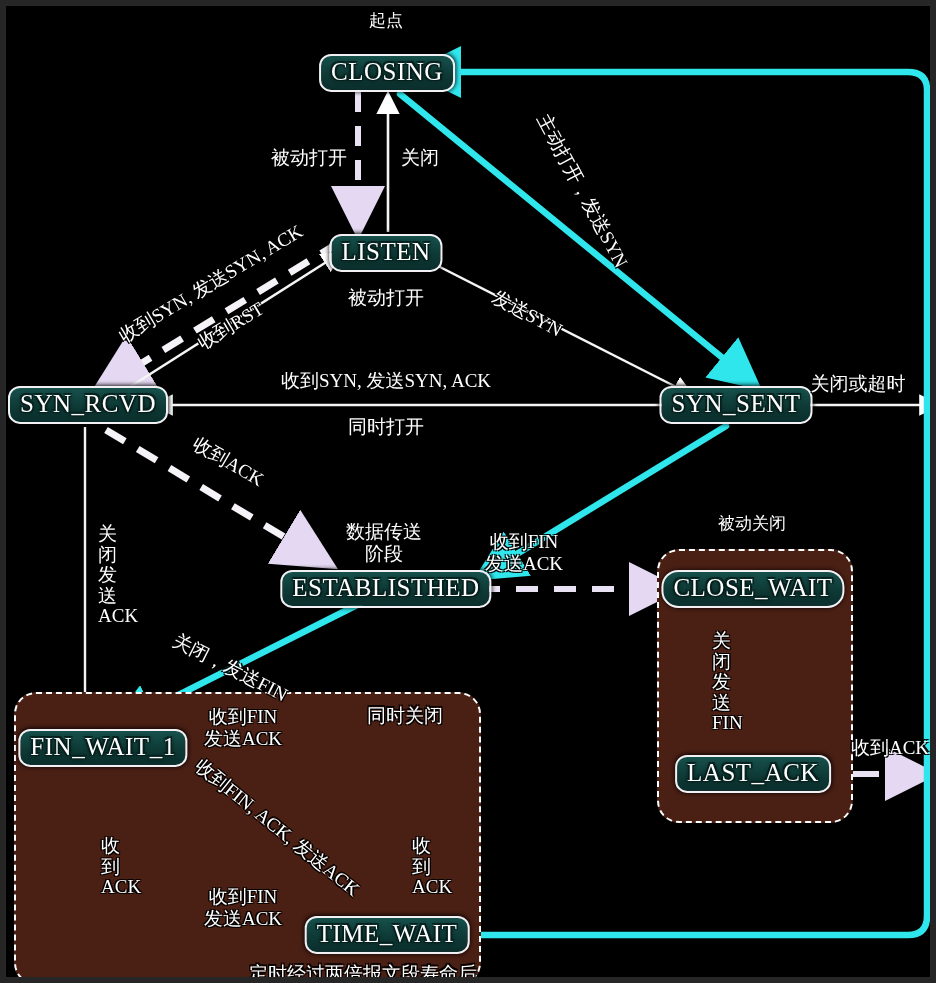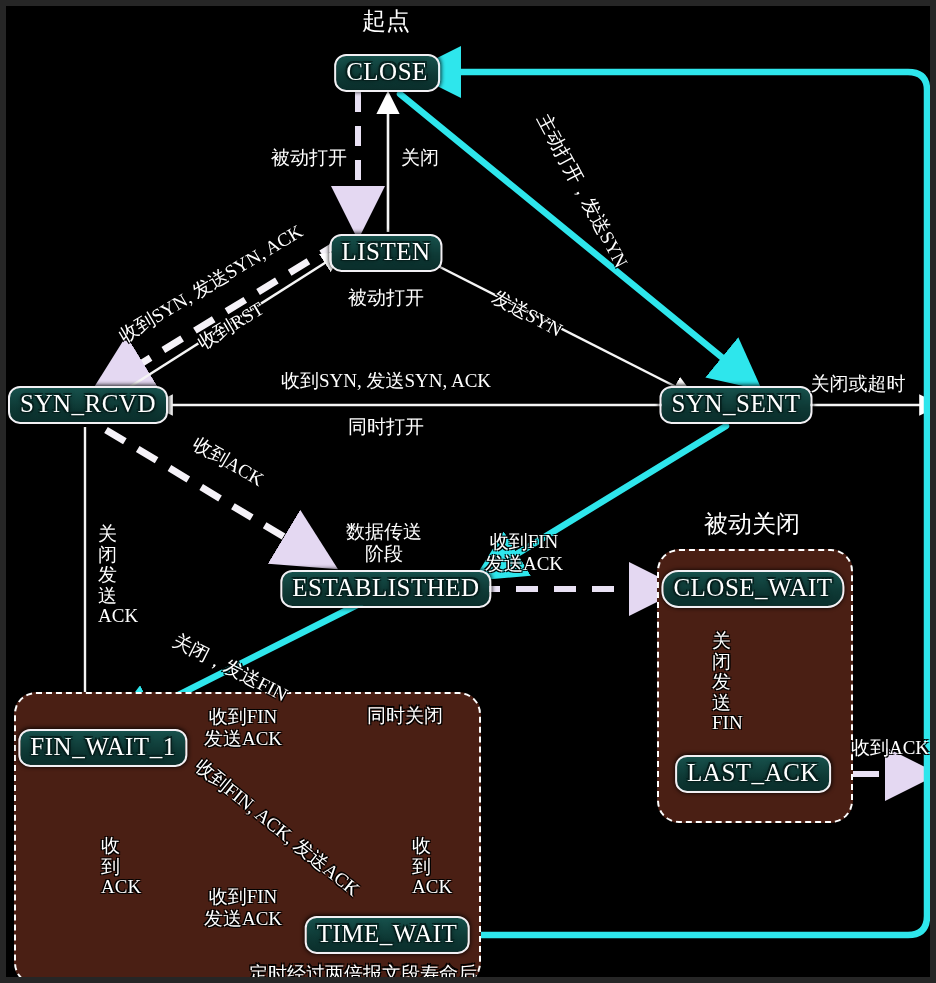--- a/index.html
+++ b/index.html
@@ -60,21 +60,21 @@
     transform-origin:50% 50%;
   }
   .lbl.c{transform:translate(-50%,-50%);}
   .lbl.center{text-align:center;}
   .lbl.v{ 
     width:1.25em;
     white-space:normal;
     text-align:left;
     line-height:1.08;
   }
-  .lbl.title{font-size:24px;}
+  .lbl.title{font-size:17px;}
 </style>
 </head>
 <body>
 
 <div id="stage">
 
   <div class="group" style="left:651px;top:543px;width:192px;height:270px;"></div>
   <div class="group" style="left:8px;top:686px;width:463px;height:289px;"></div>
 
   <svg id="wires" viewBox="0 0 936 983">
@@ -132,21 +132,21 @@
       <path d="M355,597 L111,720" marker-end="url(#ac)"></path>
 
       <path d="M79,762 L79,905" marker-end="url(#ac)"></path>
 
       <path d="M176,929 L317,929" marker-end="url(#ac)"></path>
 
       <path d="M445,929 L902,929 Q921,929 921,910 L921,84 Q921,66 902,66 L416,66" marker-end="url(#ac)"></path>
     </g>
   </svg>
 
-  <div class="node" style="left:381px;top:67px;"><span>CLOSE</span></div>
+  <div class="node" style="left:381px;top:67px;"><span>CLOSING</span></div>
 
   <div class="node" style="left:82px;top:399px;"><span>SYN_RCVD</span></div>
 
   <div class="node" style="left:380px;top:247px;"><span>LISTEN</span></div>
 
   <div class="node" style="left:730px;top:399px;"><span>SYN_SENT</span></div>
 
   <div class="node" style="left:380px;top:583px;"><span>ESTABLISTHED</span></div>
 
   <div class="node" style="left:747px;top:583px;border-radius:17px;"><span>CLOSE_WAIT</span></div>

